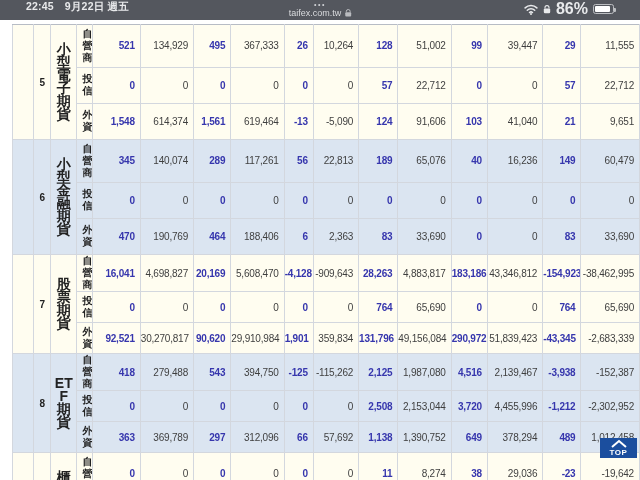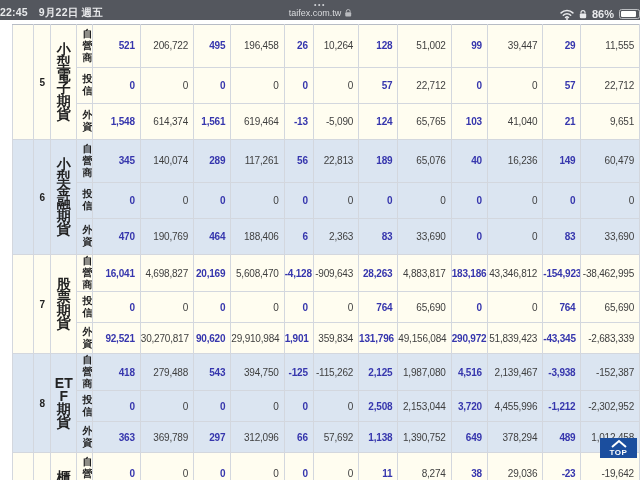--- a/index.html
+++ b/index.html
@@ -2,28 +2,28 @@
 <html><head>
 <meta charset="utf-8">
 <style>
   * { margin:0; padding:0; box-sizing:border-box; }
   html,body { width:640px; height:480px; overflow:hidden; background:#fff;
               font-family:"Liberation Sans", sans-serif; }
   .screen { position:relative; width:640px; height:480px; background:#fff; overflow:hidden; }
 
   
   .status-bar { position:relative; height:20px; background:#54575e; color:#e9eaec;
-                display:flex; align-items:flex-end; justify-content:space-between;
-                padding:0 0; }
+                display:flex; align-items:flex-start; justify-content:space-between;
+                padding:0 26px; }
   .sb-left { display:flex; gap:11px; font-size:10.5px; font-weight:700; letter-spacing:.2px; }
   .sb-center { position:absolute; left:50%; top:0; transform:translateX(-50%); height:20px;
                display:flex; flex-direction:column; align-items:center; justify-content:center; }
   .dots { font-size:7px; line-height:6px; letter-spacing:1.5px; color:#cfd1d5; }
   .url-line { font-size:9px; line-height:10px; color:#d9dbde; display:flex; align-items:center; gap:3px; }
-  .sb-right { display:flex; align-items:center; gap:5px; font-size:11px; font-weight:700; }
+  .sb-right { display:flex; align-items:center; gap:5px; font-size:16px; font-weight:700; }
   .batt { width:21px; height:10px; border:1px solid #bcbec2; border-radius:2.5px;
           padding:1px; position:relative; }
   .batt-fill { height:100%; background:#fff; border-radius:1px; }
   .batt-nub { position:absolute; right:-3px; top:3px; width:2px; height:4px;
               background:#bcbec2; border-radius:0 1px 1px 0; }
 
   
   .page { height:460px; padding:4px 0 0 12px; background:#fff; overflow:hidden; }
   table { border-collapse:collapse; table-layout:fixed; width:628px; }
   td { border:1px solid #d3d7de; overflow:hidden; }
@@ -107,23 +107,23 @@
           <col style="width:38px">
           <col style="width:58px">
       </colgroup>
       <tbody>
           <tr class="cream gstart">
             <td class="gutter" rowspan="3"></td>
             <td class="rownum" rowspan="3">5</td>
             <td class="name" rowspan="3">小型電子期貨</td>
             <td class="ident">自營商</td>
             <td class="num lots">521</td>
-            <td class="num">206,722</td>
+            <td class="num">134,929</td>
             <td class="num lots">495</td>
-            <td class="num">196,458</td>
+            <td class="num">367,333</td>
             <td class="num lots">26</td>
             <td class="num">10,264</td>
             <td class="num lots">128</td>
             <td class="num">51,002</td>
             <td class="num lots">99</td>
             <td class="num">39,447</td>
             <td class="num lots">29</td>
             <td class="num">11,555</td>
           </tr>
           <tr class="cream">
@@ -143,21 +143,21 @@
           </tr>
           <tr class="cream">
             <td class="ident">外資</td>
             <td class="num lots">1,548</td>
             <td class="num">614,374</td>
             <td class="num lots">1,561</td>
             <td class="num">619,464</td>
             <td class="num lots">-13</td>
             <td class="num">-5,090</td>
             <td class="num lots">124</td>
-            <td class="num">65,765</td>
+            <td class="num">91,606</td>
             <td class="num lots">103</td>
             <td class="num">41,040</td>
             <td class="num lots">21</td>
             <td class="num">9,651</td>
           </tr>
           <tr class="blue gstart">
             <td class="gutter" rowspan="3"></td>
             <td class="rownum" rowspan="3">6</td>
             <td class="name" rowspan="3">小型金融期貨</td>
             <td class="ident">自營商</td>

